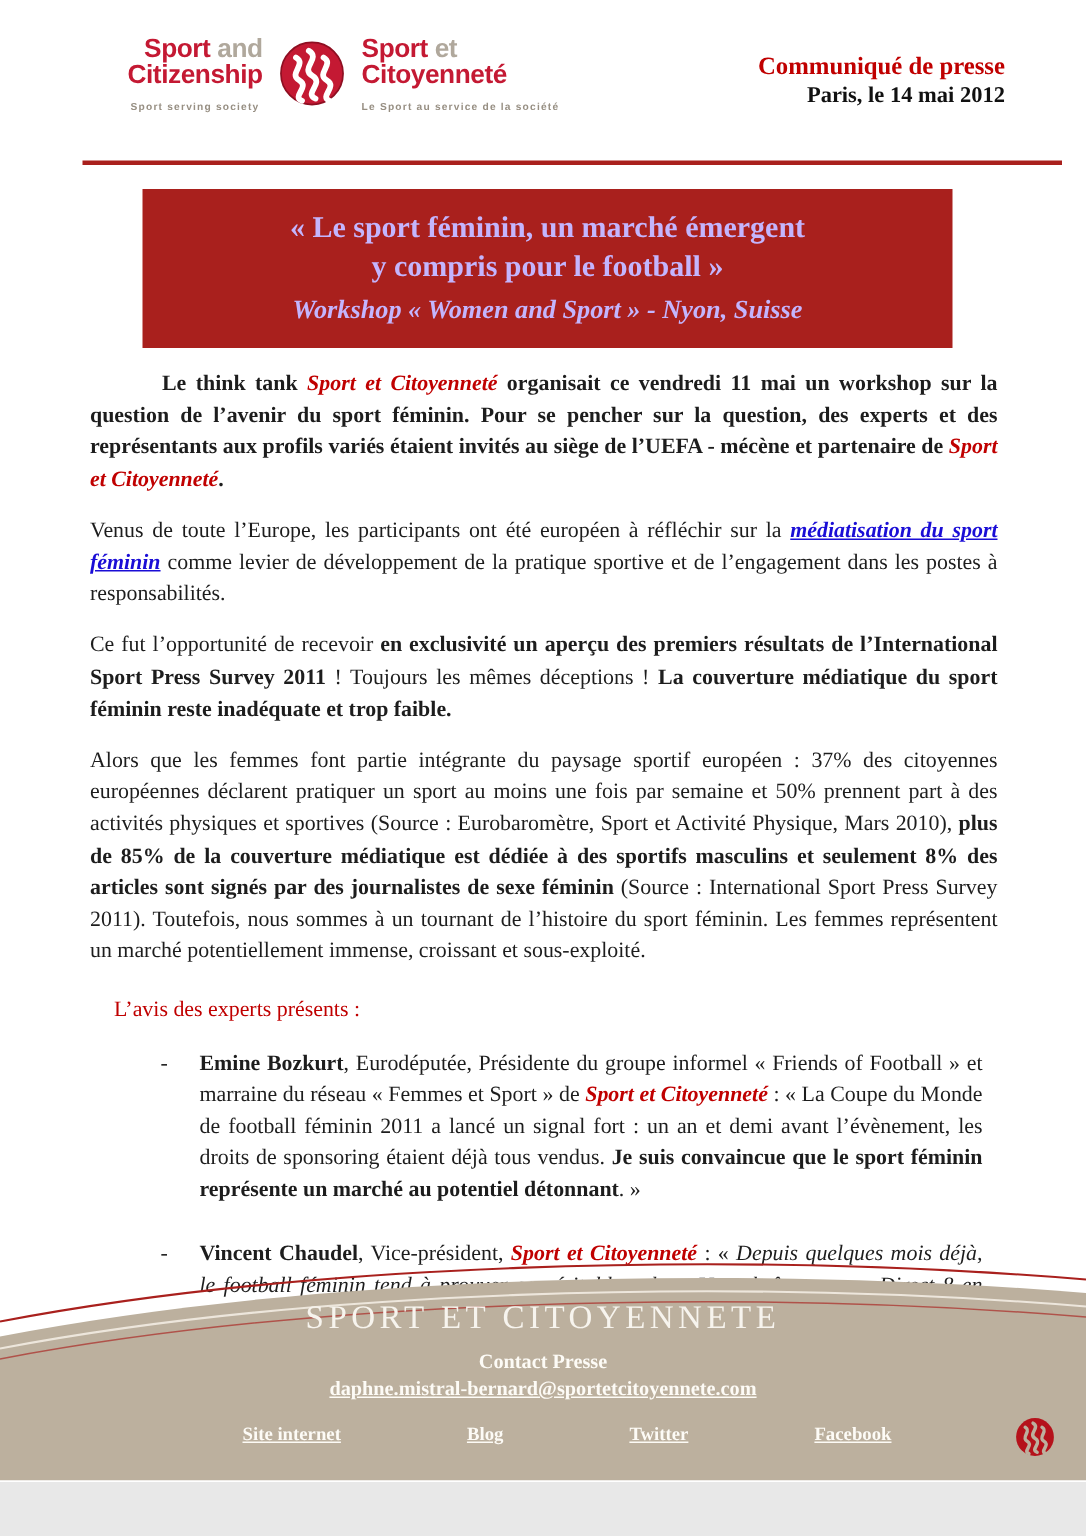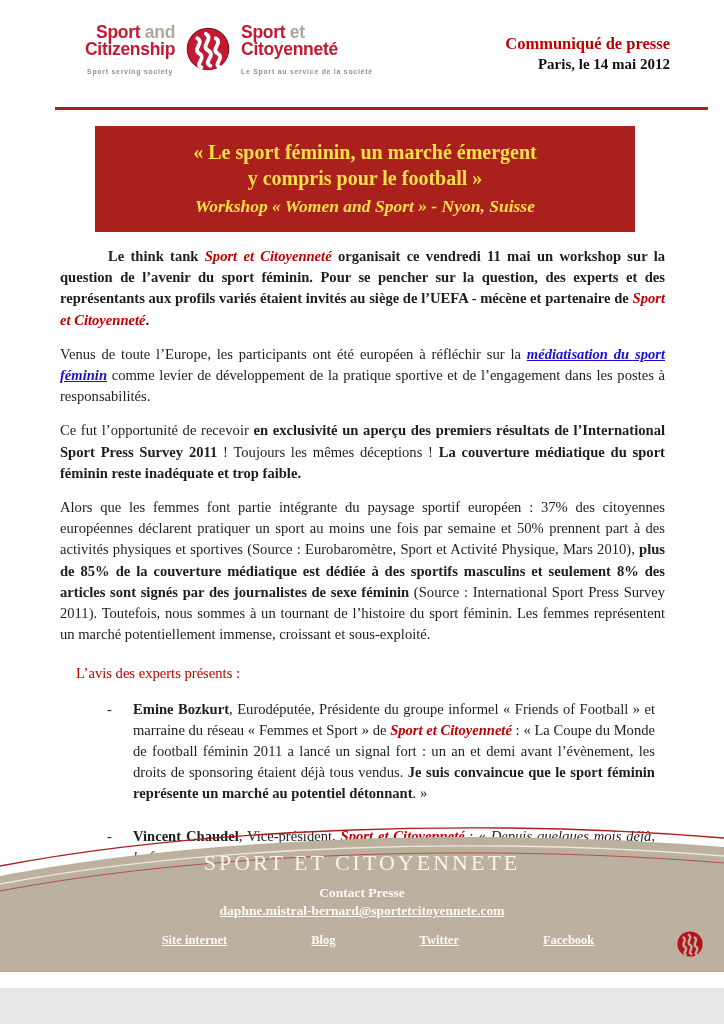--- a/index.html
+++ b/index.html
@@ -28,42 +28,42 @@
   .logo-col.en{text-align:right;}
   .logo-tag{font-size:6.8px;font-weight:bold;color:#978f83;letter-spacing:.8px;margin-top:5px;text-align:center;}
   .logo-ball{margin-top:2px;}
   .pr-block{text-align:right;padding-top:10px;}
   .pr-title{font-size:16.5px;font-weight:bold;color:var(--accent-red);}
   .pr-date{font-size:15px;font-weight:bold;color:#111;margin-top:2px;}
   
   .rule{position:absolute;top:107px;left:55px;right:16px;height:3px;background:var(--box-red);}
   .banner{
     position:absolute;top:126px;left:95px;width:540px;
-    background:var(--box-red);color:#fde047;text-align:center;
+    background:var(--box-red);color:#c4b5fd;text-align:center;
     padding:13px 14px 15px;
   }
   .banner .t{font-size:20px;font-weight:bold;line-height:26px;}
   .banner .s{font-size:17.5px;font-weight:bold;font-style:italic;margin-top:5px;}
   
   .body{
     position:absolute;top:246px;left:60px;width:605px;
     font-size:14.6px;line-height:21.2px;text-align:justify;
   }
   .body p{margin-bottom:13px;}
   .body p.indent{text-indent:48px;}
   .bold{font-weight:bold;}
   .italic{font-style:italic;}
   .red{color:var(--accent-red);}
   .link{color:var(--link-blue);font-weight:bold;font-style:italic;text-decoration:underline;cursor:pointer;}
   .experts-heading{font-weight:normal;color:var(--accent-red);margin:18px 16px 14px;}
   ul.experts{list-style:none;margin-left:45px;width:550px;}
   ul.experts li{position:relative;padding-left:28px;margin-bottom:21px;}
   ul.experts li .dash{position:absolute;left:2px;top:0;}
   
-  .footer{position:absolute;left:0;right:0;bottom:16px;height:150px;}
+  .footer{position:absolute;left:0;right:0;bottom:1px;height:150px;}
   .footer svg.arcs{position:absolute;inset:0;width:100%;height:100%;}
   .footer-content{position:absolute;inset:0;text-align:center;color:#fdfbf6;}
   .footer-org{font-size:22px;letter-spacing:3px;margin-top:28px;color:#f7f4ee;}
   .footer-contact-title{font-size:13.5px;font-weight:bold;margin-top:9px;}
   .footer-contact-name{font-size:13.5px;font-weight:bold;margin-top:2px;}
   .footer-email{display:inline-block;font-size:13.5px;font-weight:bold;text-decoration:underline;margin-top:2px;color:#fdfbf6;cursor:pointer;}
   .footer-links{margin-top:14px;display:flex;justify-content:center;gap:52px;font-size:12.5px;font-weight:bold;}
   .footer-links span{text-decoration:underline;cursor:pointer;margin-left:32px;}
   .footer-ball{position:absolute;right:20px;bottom:10px;}
 </style>

